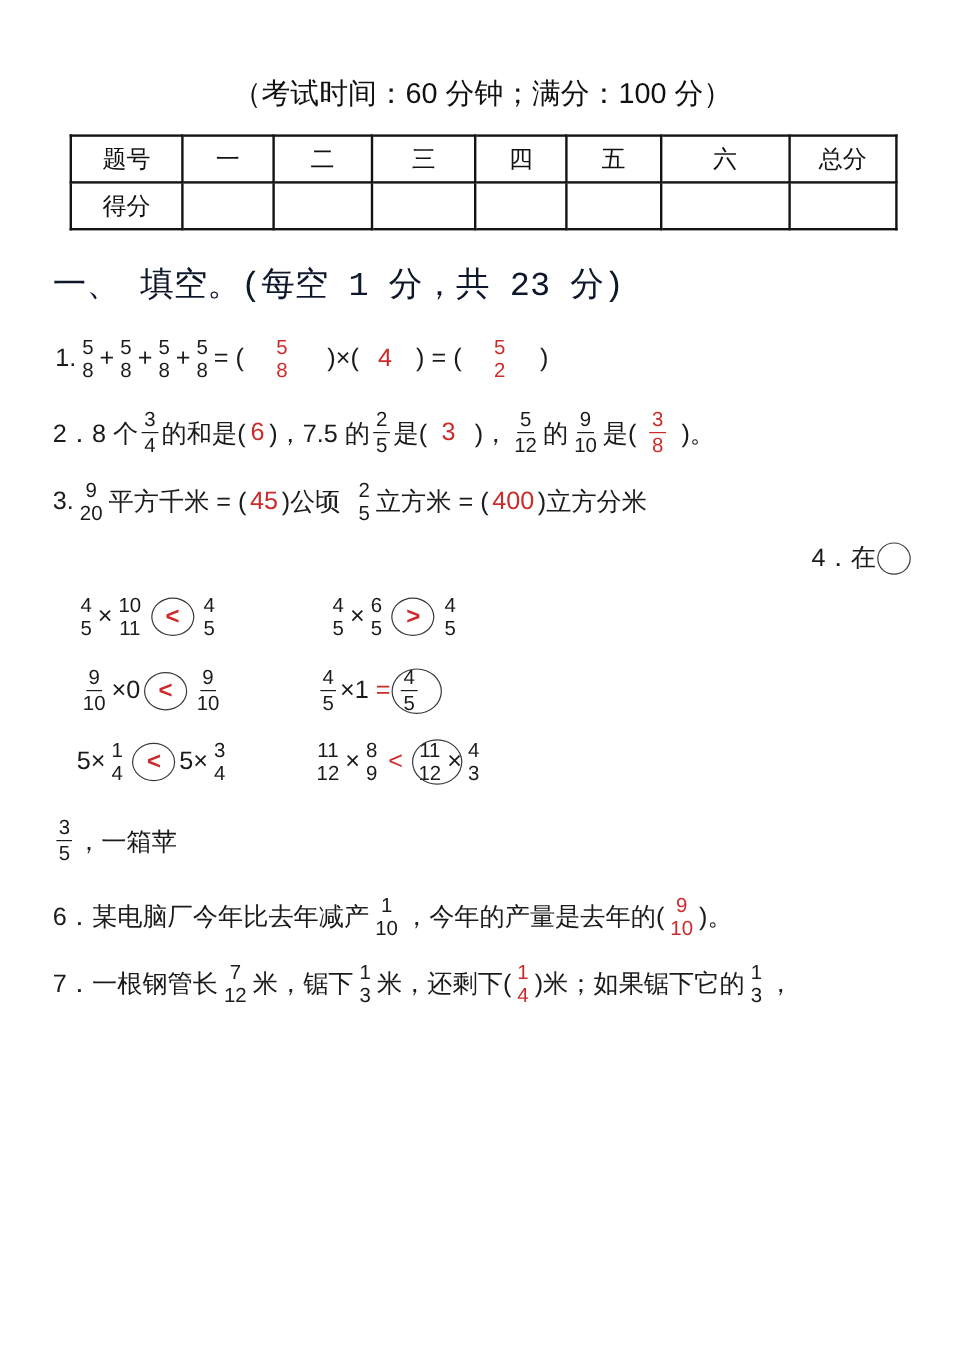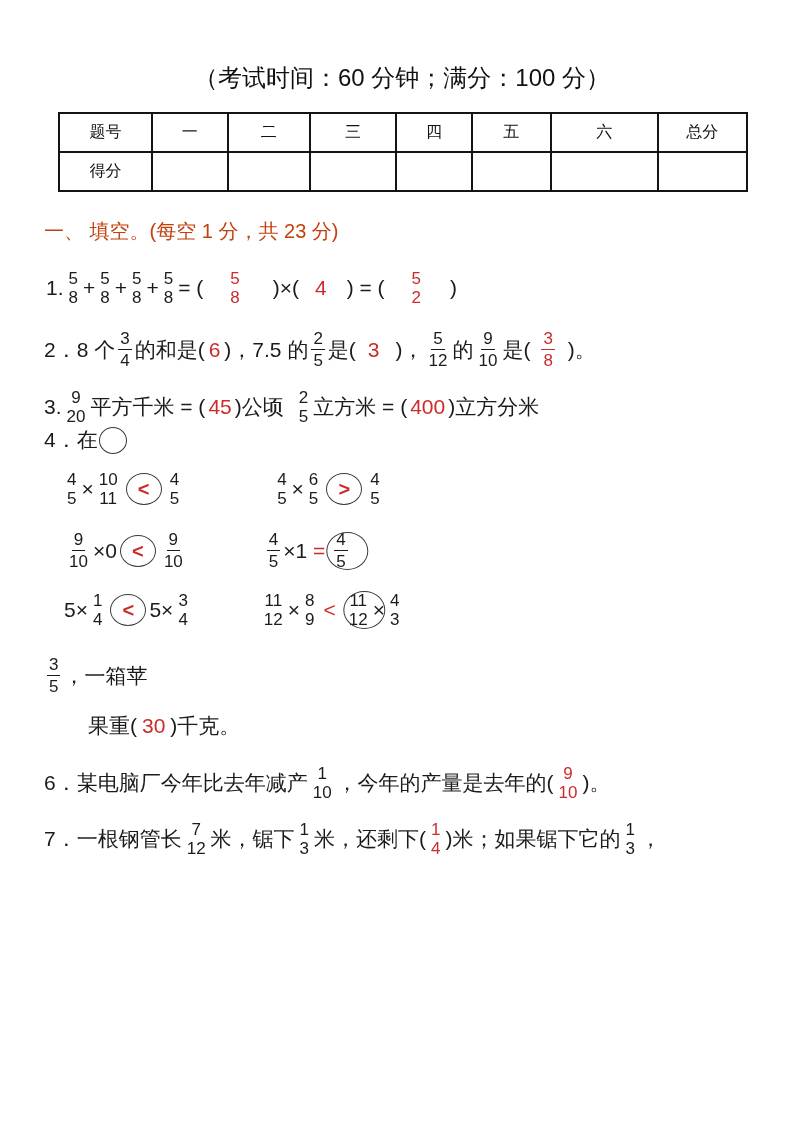--- a/index.html
+++ b/index.html
@@ -13,26 +13,26 @@
   .title{
     text-align:center; font-family:"Liberation Serif","DejaVu Serif",serif;
     font-weight:bold; font-size:34px; letter-spacing:1px; color:var(--blue);
     text-shadow:2px 2px 0 rgba(110,110,190,.45); margin-top:6px;
   }
   .subtitle{ text-align:center; font-size:24px; margin-top:16px; color:#111; }
 
   table.score{ border-collapse:collapse; width:690px; margin:18px auto 0 14px; table-layout:fixed; }
   table.score td{
     border:2px solid #141414; height:37px; text-align:center;
-    font-size:16px; color:#111; padding:0;
+    font-size:20px; color:#111; padding:0;
   }
 
   .section-heading{
-    font-family:Liberation Sans, sans-serif;
-    font-size:20px; margin-top:26px; color:#c2410c;
+    font-family:Liberation Mono, monospace;
+    font-size:28px; margin-top:26px; color:#0f172a;
   }
 
   .questions{ margin-top:4px; }
   .qline{ display:flex; align-items:center; white-space:pre; }
   .txt{ font-size:21px; }
   .red{ color:var(--red); }
   .spacer{ display:inline-block; height:1px; }
 
   .frac{
     display:inline-flex; flex-direction:column; align-items:center;
@@ -95,23 +95,22 @@
     </tr>
   </tbody>
     </table>
 
   <div class="section-heading">一、 填空。(每空 1 分，共 23 分)</div>
 
   <div class="questions">
       <div class="qline" style="margin-top: 24px; padding-left: 2px;"><span class="txt">1.</span><span class="frac"><span class="num">5</span><span class="den">8</span></span><span class="txt">+</span><span class="frac"><span class="num">5</span><span class="den">8</span></span><span class="txt">+</span><span class="frac"><span class="num">5</span><span class="den">8</span></span><span class="txt">+</span><span class="frac"><span class="num">5</span><span class="den">8</span></span><span class="txt">= (</span><span class="spacer" style="width: 22px;"></span><span class="frac red"><span class="num">5</span><span class="den">8</span></span><span class="spacer" style="width: 28px;"></span><span class="txt">)×(</span><span class="spacer" style="width: 16px;"></span><span class="txt red">4</span><span class="spacer" style="width: 20px;"></span><span class="txt">) = (</span><span class="spacer" style="width: 22px;"></span><span class="frac red"><span class="num">5</span><span class="den">2</span></span><span class="spacer" style="width: 24px;"></span><span class="txt">)</span></div>
       <div class="qline" style="margin-top: 22px;"><span class="txt">2．8 个</span><span class="frac bar"><span class="num">3</span><span class="den">4</span></span><span class="txt">的和是(</span><span class="spacer" style="width: 4px;"></span><span class="txt red">6</span><span class="spacer" style="width: 4px;"></span><span class="txt">)，7.5 的</span><span class="frac bar"><span class="num">2</span><span class="den">5</span></span><span class="txt">是(</span><span class="spacer" style="width: 12px;"></span><span class="txt red">3</span><span class="spacer" style="width: 16px;"></span><span class="txt">)，</span><span class="frac bar"><span class="num">5</span><span class="den">12</span></span><span class="txt">的</span><span class="frac bar"><span class="num">9</span><span class="den">10</span></span><span class="txt">是(</span><span class="spacer" style="width: 8px;"></span><span class="frac bar red"><span class="num">3</span><span class="den">8</span></span><span class="spacer" style="width: 10px;"></span><span class="txt">)。</span></div>
       <div class="qline" style="margin-top: 18px;"><span class="txt">3.</span><span class="frac"><span class="num">9</span><span class="den">20</span></span><span class="txt">平方千米 = (</span><span class="spacer" style="width: 3px;"></span><span class="txt red">45</span><span class="spacer" style="width: 3px;"></span><span class="txt">)公顷</span><span class="spacer" style="width: 10px;"></span><span class="frac"><span class="num">2</span><span class="den">5</span></span><span class="txt">立方米 = (</span><span class="spacer" style="width: 3px;"></span><span class="txt red">400</span><span class="spacer" style="width: 3px;"></span><span class="txt">)立方分米</span></div>
-      <div class="qline" style="margin-top: 0;"><span class="txt">4．在</span><span class="circle empty"></span></div>
+      <div class="qline" style="margin-top: 14px; justify-content: flex-end;"><span class="txt">4．在</span><span class="circle empty"></span></div>
       <div class="qline" style="margin-top: 16px; padding-left: 18px;"><span class="frac"><span class="num">4</span><span class="den">5</span></span><span class="txt">×</span><span class="frac"><span class="num">10</span><span class="den">11</span></span><span class="circle"><span class="sym">&lt;</span></span><span class="frac"><span class="num">4</span><span class="den">5</span></span><span class="spacer" style="width: 88px;"></span><span class="frac"><span class="num">4</span><span class="den">5</span></span><span class="txt">×</span><span class="frac"><span class="num">6</span><span class="den">5</span></span><span class="circle"><span class="sym">&gt;</span></span><span class="frac"><span class="num">4</span><span class="den">5</span></span></div>
       <div class="qline" style="margin-top: 22px; padding-left: 20px;"><span class="frac bar"><span class="num">9</span><span class="den">10</span></span><span class="txt">×0</span><span class="circle"><span class="sym">&lt;</span></span><span class="frac bar"><span class="num">9</span><span class="den">10</span></span><span class="spacer" style="width: 76px;"></span><span class="frac bar"><span class="num">4</span><span class="den">5</span></span><span class="txt">×1</span><span class="txt red"> = </span><span class="frac bar"><span class="num">4</span><span class="den">5</span><span class="ring"></span></span></div>
       <div class="qline" style="margin-top: 20px; padding-left: 20px;"><span class="txt">5×</span><span class="frac"><span class="num">1</span><span class="den">4</span></span><span class="circle"><span class="sym">&lt;</span></span><span class="txt">5×</span><span class="frac"><span class="num">3</span><span class="den">4</span></span><span class="spacer" style="width: 66px;"></span><span class="frac"><span class="num">11</span><span class="den">12</span></span><span class="txt">×</span><span class="frac"><span class="num">8</span><span class="den">9</span></span><span class="spacer" style="width: 4px;"></span><span class="txt red">&lt;</span><span class="spacer" style="width: 8px;"></span><span class="frac"><span class="num">11</span><span class="den">12</span><span class="ring"></span></span><span class="txt">×</span><span class="frac"><span class="num">4</span><span class="den">3</span></span></div>
       <div class="qline" style="margin-top: 26px;"><span class="frac bar"><span class="num">3</span><span class="den">5</span></span><span class="txt">，一箱苹</span></div>
-      <div class="qline" style="margin-top: 16px; padding-left: 44px;"><span class="txt">果重(</span><span class="spacer" style="width: 5px;"></span><span class="txt red">30</span><span class="spacer" style="width: 5px;"></span><span class="txt">)千克。</span></div>
       <div class="qline" style="margin-top: 24px;"><span class="txt">6．某电脑厂今年比去年减产</span><span class="frac"><span class="num">1</span><span class="den">10</span></span><span class="txt">，今年的产量是去年的(</span><span class="frac red"><span class="num">9</span><span class="den">10</span></span><span class="txt">)。</span></div>
       <div class="qline" style="margin-top: 18px;"><span class="txt">7．一根钢管长</span><span class="frac"><span class="num">7</span><span class="den">12</span></span><span class="txt">米，锯下</span><span class="frac"><span class="num">1</span><span class="den">3</span></span><span class="txt">米，还剩下(</span><span class="frac red"><span class="num">1</span><span class="den">4</span></span><span class="txt">)米；如果锯下它的</span><span class="frac"><span class="num">1</span><span class="den">3</span></span><span class="txt">，</span></div>
     </div>
 
 </div>
 
 </body></html>

